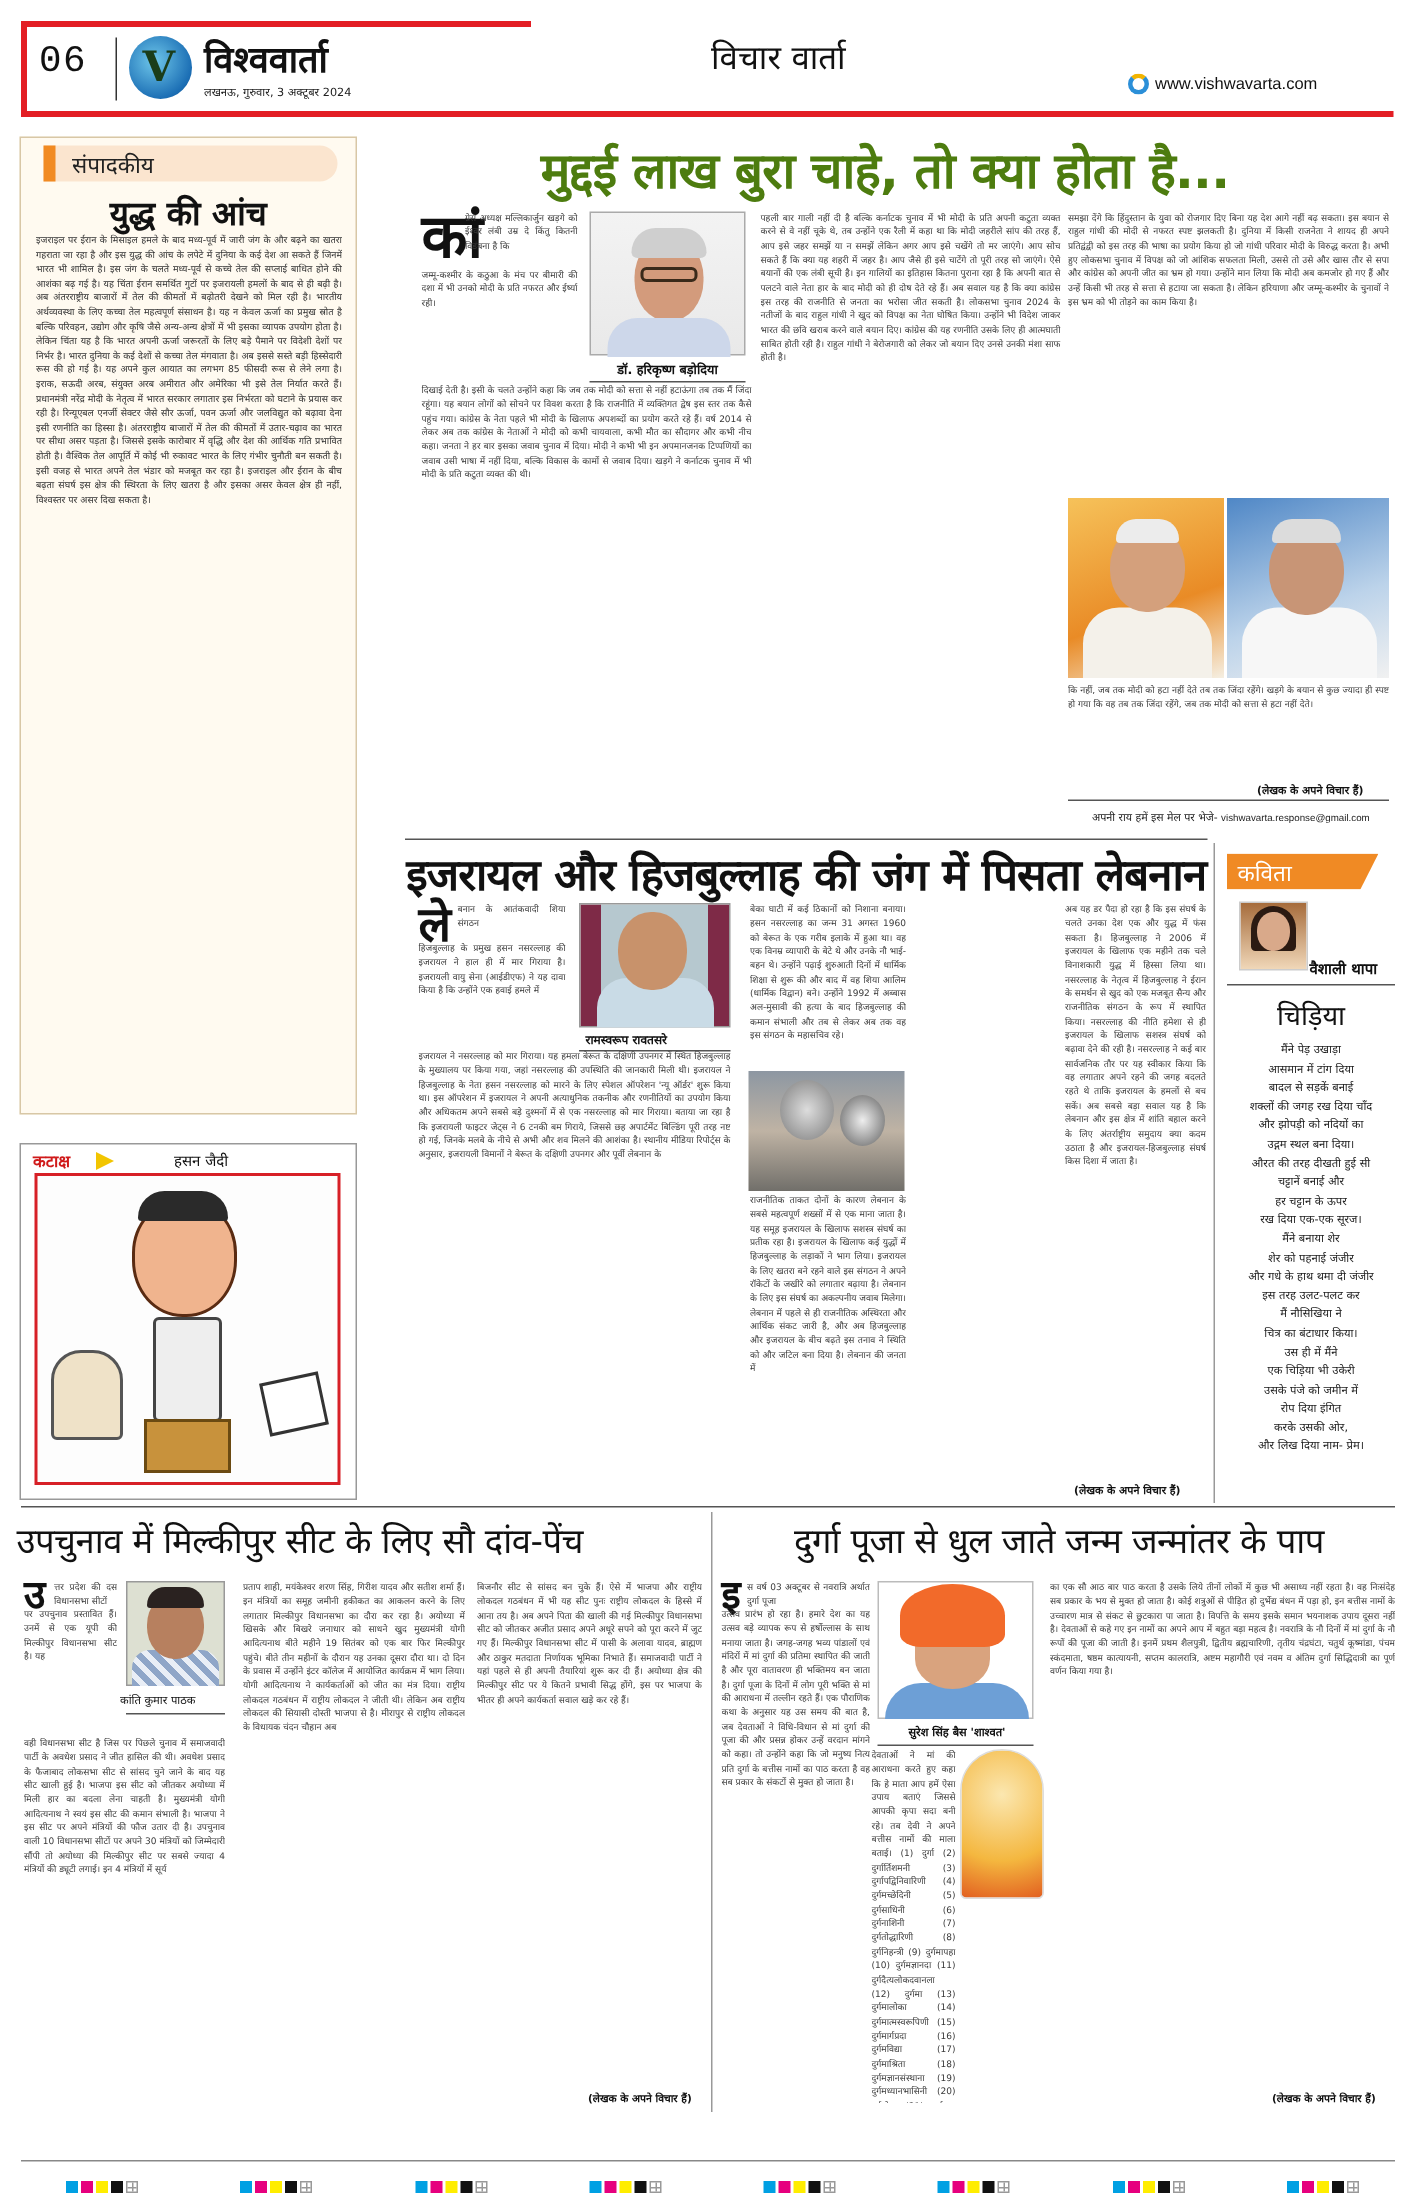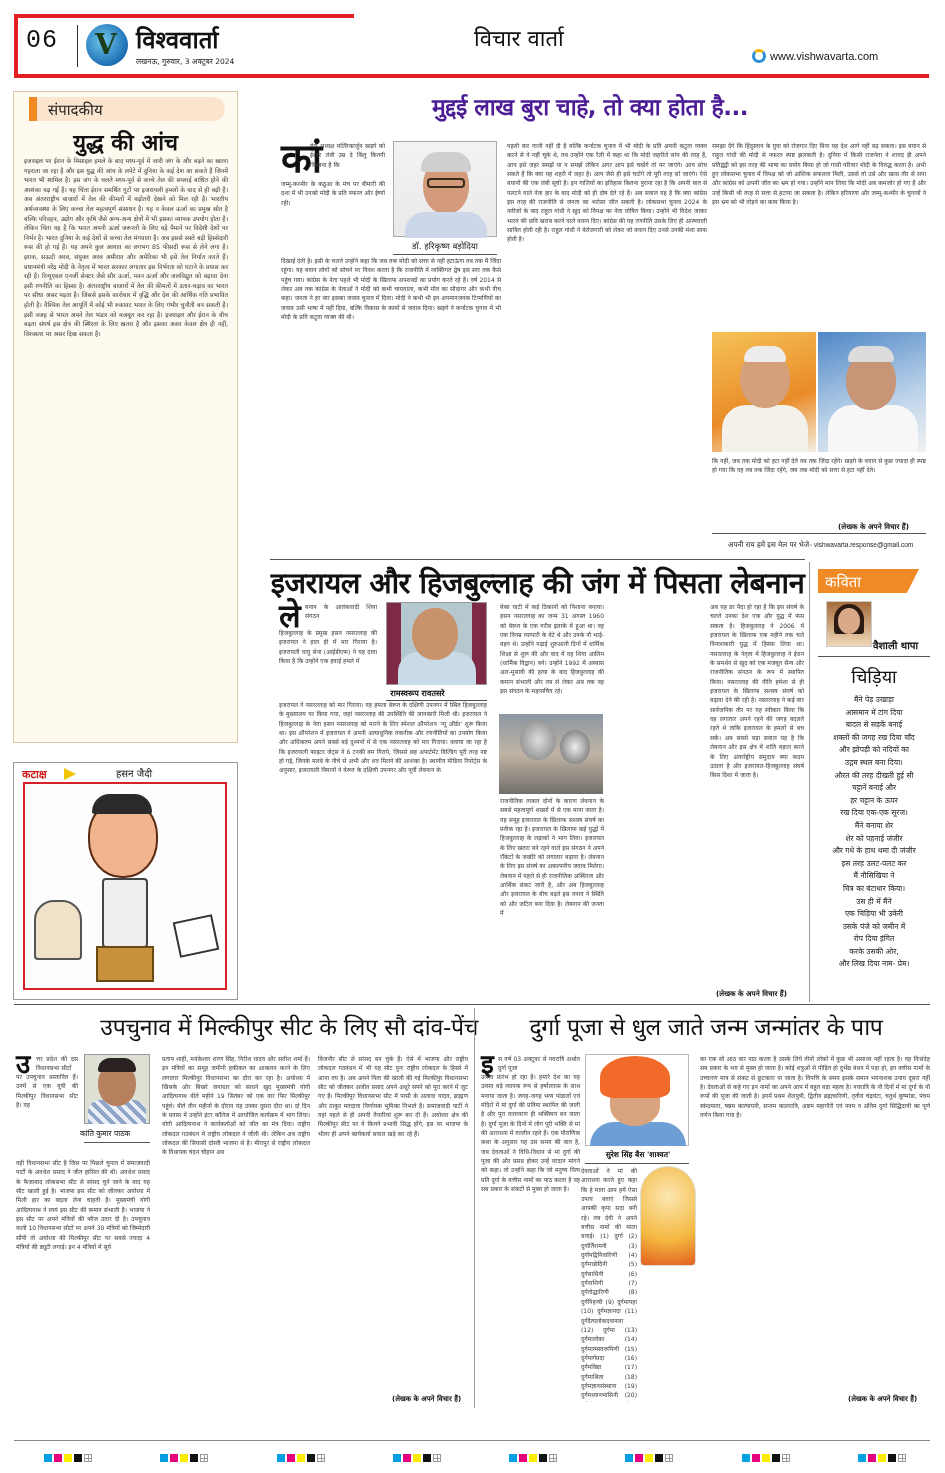--- a/index.html
+++ b/index.html
@@ -36,32 +36,32 @@
   .cartoon-author { left: 82px; top: 766px; font-size: 10px; color: #111; margin-left: 34px; }
   .cartoon-frame { left: 23px; top: 782px; width: 204px; height: 208px; border: 2px solid #d72027; background: #fdfdfd; overflow: hidden; }
   .c-head { left: 88px; top: 800px; width: 70px; height: 78px; border-radius: 45% 45% 48% 48%; background: #f0b48e; border: 2px solid #5a2b12; }
   .c-cap { left: 92px; top: 794px; width: 60px; height: 20px; border-radius: 30px 30px 4px 4px; background: #2a2a2a; }
   .c-body { left: 102px; top: 878px; width: 46px; height: 70px; background: #eee; border: 2px solid #444; border-radius: 4px; }
   .c-legs { left: 96px; top: 946px; width: 58px; height: 36px; background: #c8923c; border: 2px solid #6b4a12; }
   .c-small { left: 34px; top: 900px; width: 48px; height: 60px; background: #efe2c8; border: 2px solid #555; border-radius: 20px 20px 4px 4px; }
   .c-box { left: 176px; top: 918px; width: 40px; height: 36px; background: #fff; border: 2px solid #333; transform: rotate(-12deg); }
 
   
-  .lead-headline { left: 270px; top: 90px; width: 640px; text-align: center; font-size: 23px; font-weight: bold; color: #4c1d95; letter-spacing: -0.5px; }
+  .lead-headline { left: 270px; top: 90px; width: 640px; text-align: center; font-size: 33px; font-weight: bold; color: #4d7c0f; letter-spacing: -0.5px; }
   .dropcap { left: 281px; top: 138px; font-size: 40px; font-weight: bold; line-height: 40px; color: #111; }
   .col-text { font-size: 6px; line-height: 9.35px; text-align: justify; color: #3a3a3a; overflow: hidden; }
   .lead-col1a { left: 310px; top: 141px; width: 75px; height: 38px; }
   .lead-col1 { left: 281px; top: 179px; width: 104px; height: 276px; }
   .lead-col1b { left: 281px; top: 256px; width: 220px; height: 208px; }
   .author-photo { left: 393px; top: 141px; width: 104px; height: 96px; border: 1px solid #aaa; background: linear-gradient(#f3f3f3,#e9e9e9); overflow: hidden; }
   .ap-face { left: 423px; top: 158px; width: 46px; height: 56px; border-radius: 48%; background: #d39b7c; }
   .ap-hair { left: 421px; top: 152px; width: 50px; height: 20px; border-radius: 25px 25px 6px 6px; background: #cfcfcf; }
   .ap-glasses { left: 427px; top: 178px; width: 38px; height: 10px; border: 2px solid #3a2a1a; border-radius: 4px; }
   .ap-shirt { left: 405px; top: 212px; width: 82px; height: 26px; border-radius: 20px 20px 0 0; background: #cdd7ea; }
-  .author-name { left: 393px; top: 240px; width: 104px; text-align: center; font-size: 8.5px; font-weight: normal; color: #111; }
+  .author-name { left: 393px; top: 240px; width: 104px; text-align: center; font-size: 8.5px; font-weight: bold; color: #111; }
   .author-rule { left: 393px; top: 254px; width: 104px; height: 1px; background: #555; }
   .lead-col2 { left: 507px; top: 141px; width: 200px; height: 392px; }
   .lead-col3 { left: 712px; top: 141px; width: 214px; height: 188px; }
   .lead-photo1 { left: 712px; top: 332px; width: 104px; height: 120px; background: linear-gradient(160deg,#f6c25a,#e98b26 60%,#f5efe2); overflow:hidden; }
   .lp1-face { left: 740px; top: 350px; width: 50px; height: 58px; border-radius: 48%; background: #d4a07c; }
   .lp1-hair { left: 744px; top: 346px; width: 42px; height: 16px; border-radius: 20px 20px 4px 4px; background: #ececec; }
   .lp1-body { left: 722px; top: 405px; width: 86px; height: 47px; border-radius: 24px 24px 0 0; background: #f4f1ea; }
   .lead-photo2 { left: 818px; top: 332px; width: 108px; height: 120px; background: linear-gradient(160deg,#4f87c6,#bcd3ea 60%,#f1f1f1); overflow:hidden; }
   .lp2-face { left: 846px; top: 352px; width: 50px; height: 58px; border-radius: 48%; background: #c89576; }
   .lp2-hair { left: 848px; top: 346px; width: 46px; height: 16px; border-radius: 20px 20px 4px 4px; background: #dcdcdc; }
@@ -99,21 +99,21 @@
   .pp-face { left: 838px; top: 608px; width: 22px; height: 26px; border-radius: 48%; background: #d9a98a; }
   .pp-hair { left: 834px; top: 604px; width: 30px; height: 30px; border-radius: 50% 50% 10% 10%; background: #2b1a12; z-index: 0; }
   .poet-name { left: 873px; top: 638px; font-size: 10px; font-weight: bold; color: #111; }
   .poem-rule { left: 818px; top: 656px; width: 112px; height: 1px; background: #555; }
   .poem-title { left: 810px; top: 664px; width: 128px; text-align: center; font-size: 18px; color: #111; }
   .poem-lines { left: 810px; top: 694px; width: 128px; text-align: center; font-size: 7.5px; line-height: 12.6px; color: #222; }
 
   .full-rule { left: 14px; top: 1004px; width: 916px; height: 1px; background: #555; }
 
   
-  .milk-headline { left: 26px; top: 1010px; width: 452px; text-align: right; font-size: 23px; color: #111; letter-spacing: -0.3px; }
+  .milk-headline { left: 11px; top: 1010px; width: 452px; text-align: left; font-size: 23px; color: #111; letter-spacing: -0.3px; }
   .milk-dropcap { left: 16px; top: 1051px; font-size: 26px; font-weight: bold; color: #111; line-height: 26px; }
   .milk-col1a { left: 36px; top: 1054px; width: 42px; height: 18px; }
   .milk-col1 { left: 16px; top: 1072px; width: 62px; height: 50px; }
   .milk-col1b { left: 16px; top: 1158px; width: 134px; height: 248px; }
   .milk-photo { left: 84px; top: 1054px; width: 66px; height: 70px; border: 1px solid #999; background: #dde0d2; overflow: hidden; }
   .mph-face { left: 98px; top: 1062px; width: 38px; height: 44px; border-radius: 48%; background: #b7805f; }
   .mph-hair { left: 98px; top: 1058px; width: 38px; height: 14px; border-radius: 18px 18px 3px 3px; background: #2a2220; }
   .mph-shirt { left: 88px; top: 1100px; width: 58px; height: 24px; border-radius: 12px 12px 0 0; background: repeating-linear-gradient(45deg,#8fa6c8 0 4px,#e9eef6 4px 8px); }
   .milk-photo-cap { left: 80px; top: 1128px; width: 74px; text-align: left; font-size: 7.5px; font-weight: normal; color: #111; }
   .milk-photo-rule { left: 84px; top: 1142px; width: 66px; height: 1px; background: #555; }

